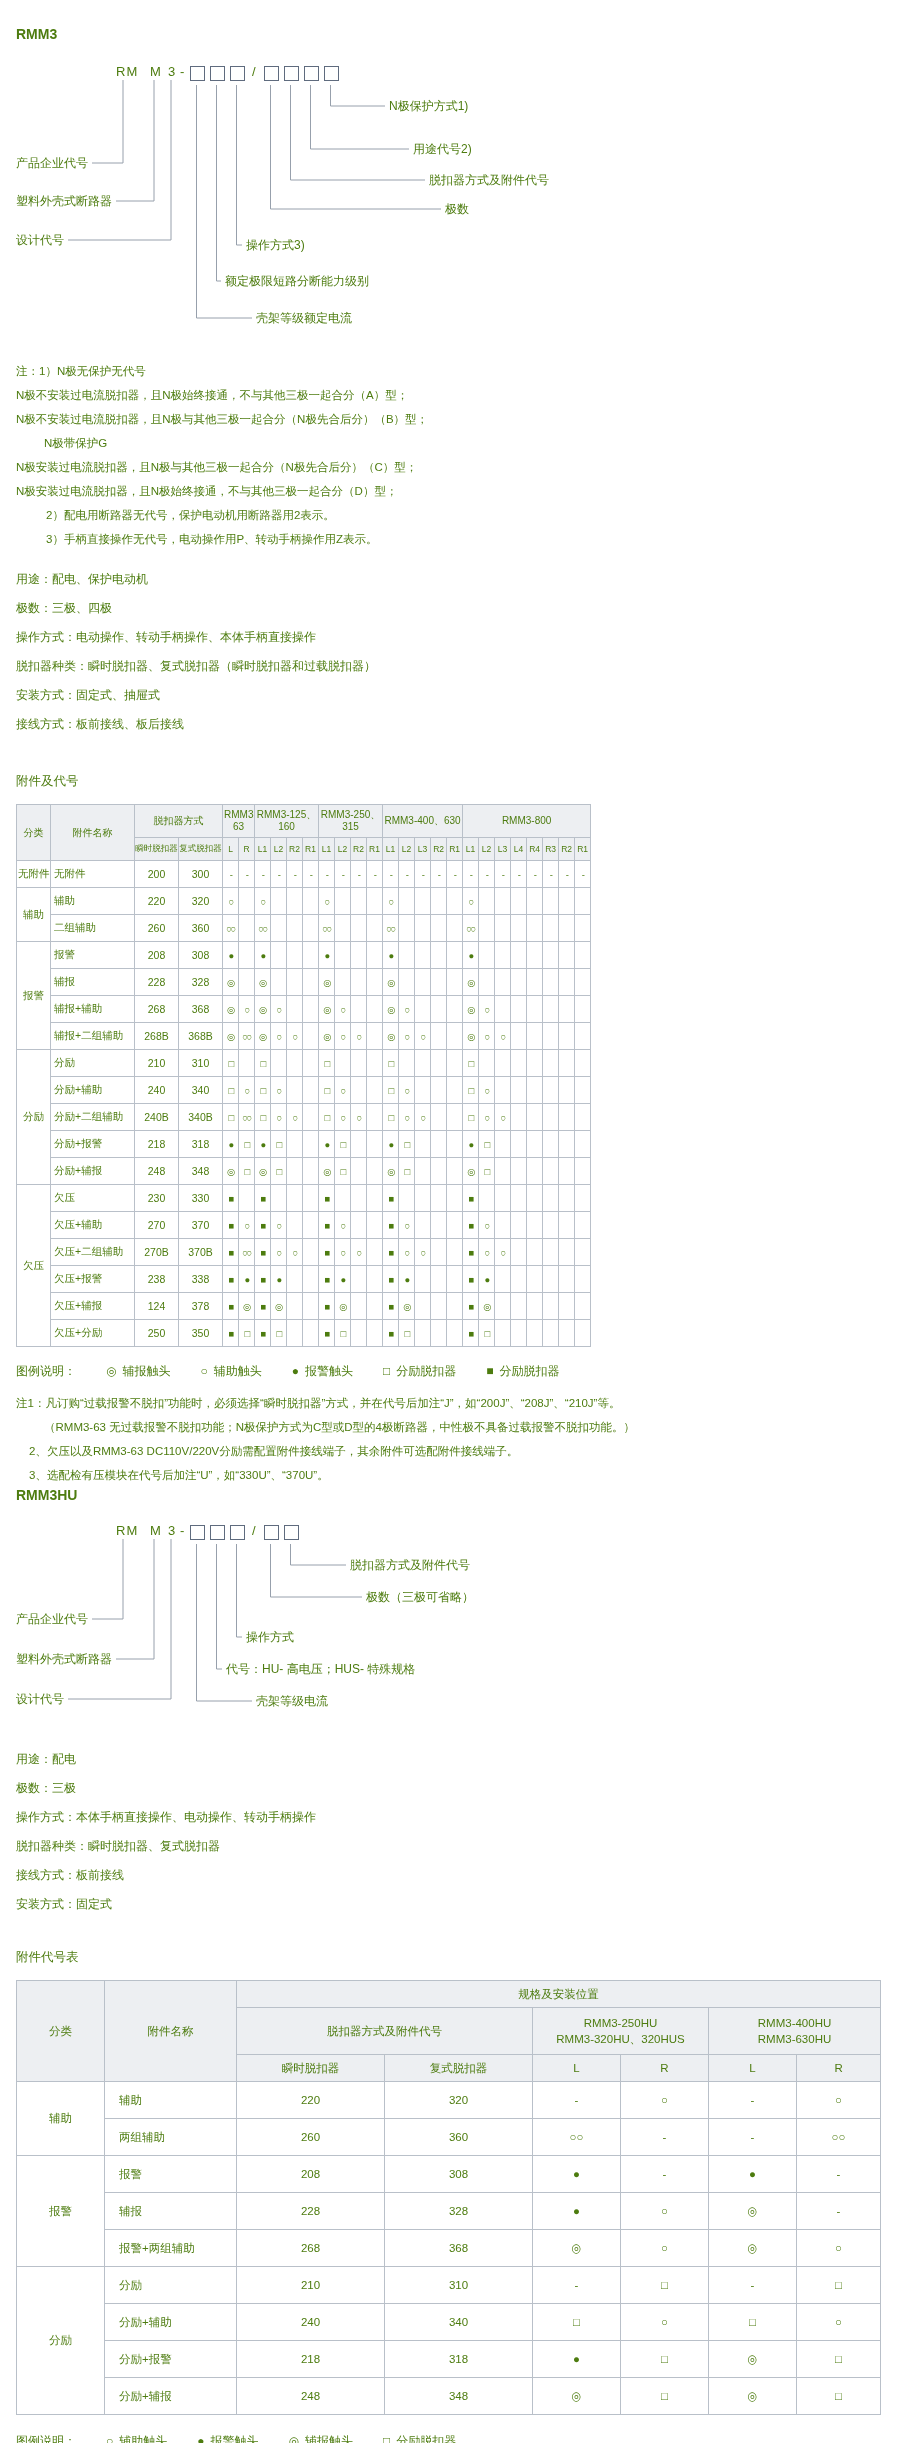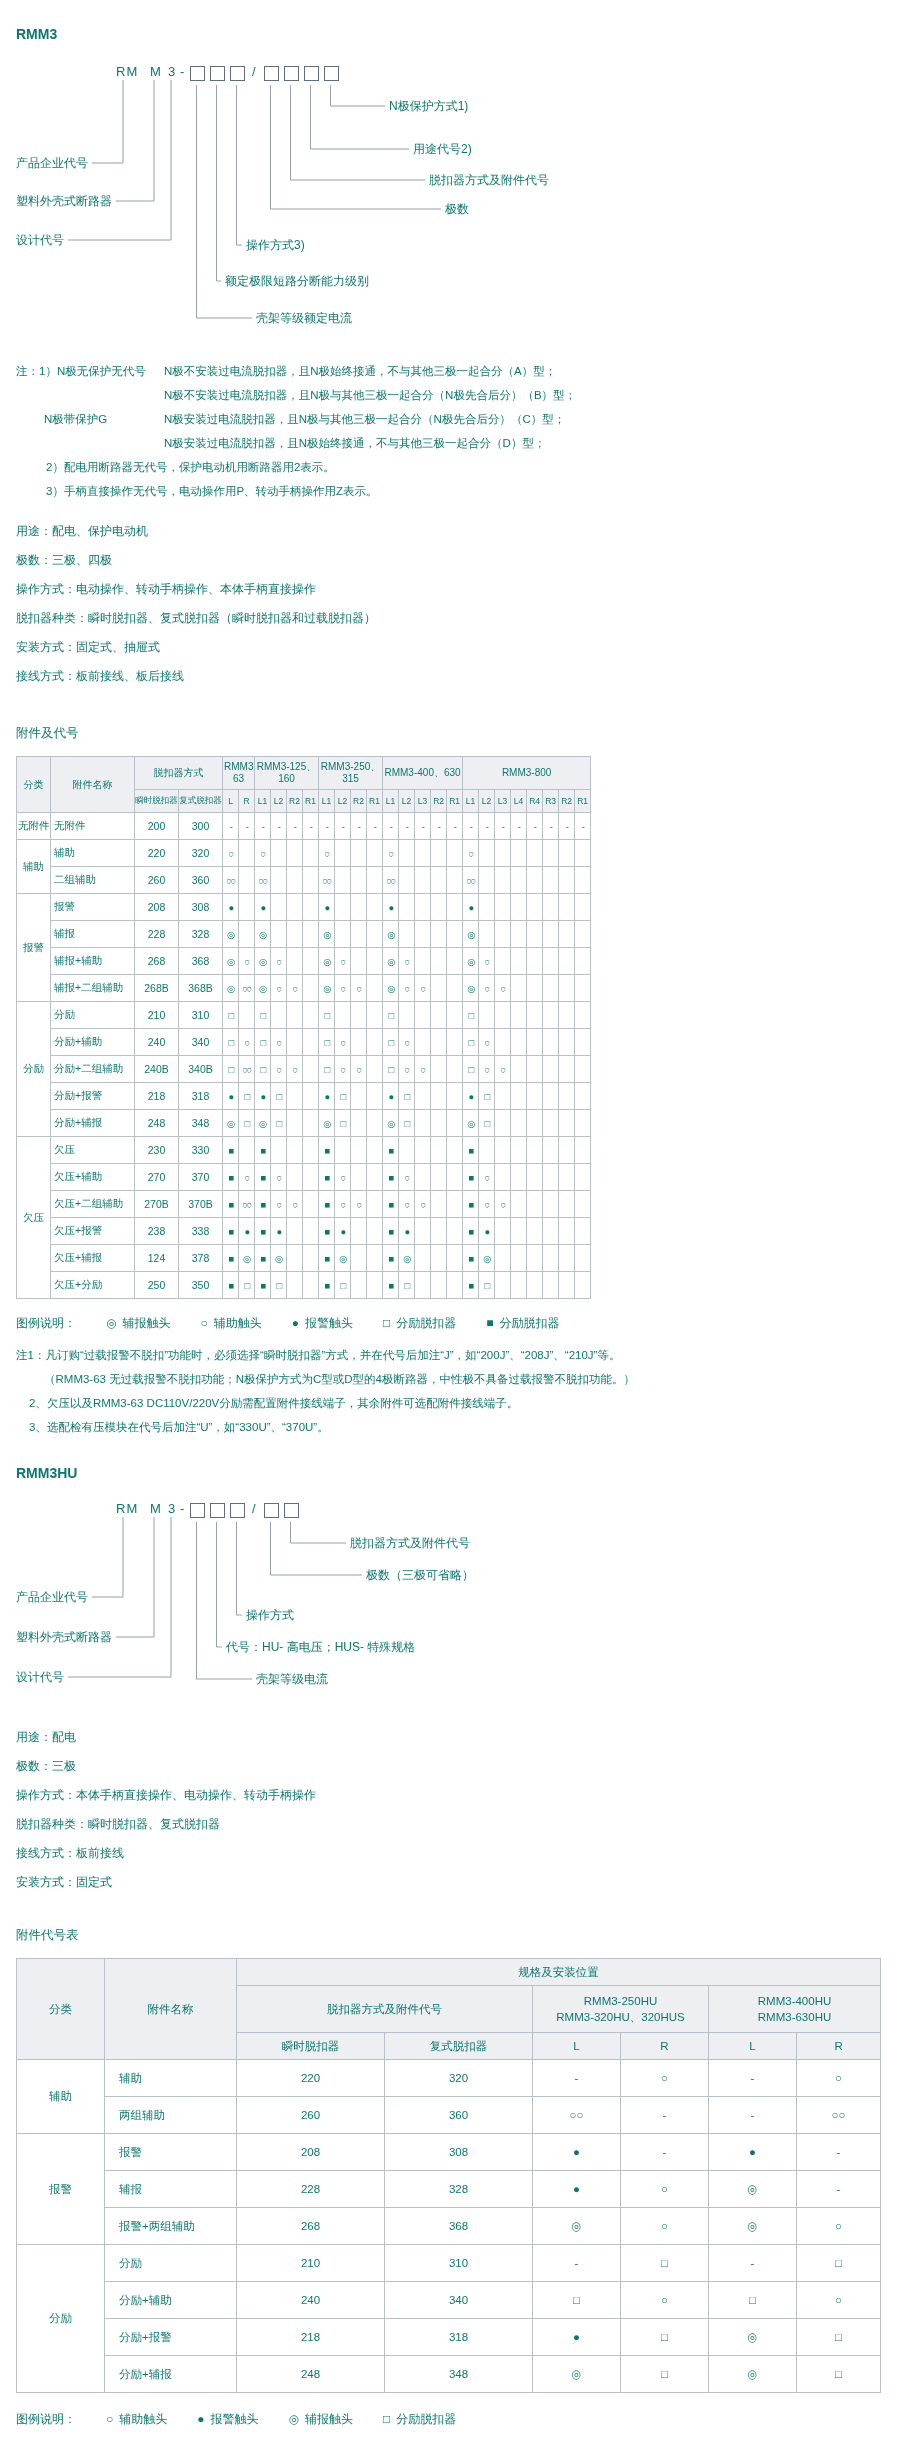--- a/index.html
+++ b/index.html
@@ -1,32 +1,32 @@
 <!DOCTYPE html>
 <html><head>
 <meta charset="utf-8">
 <style>
   html,body{margin:0;padding:0;background:#fff;}
   .page{position:relative;width:900px;height:2443px;overflow:hidden;background:#fff;
-        font-family:"Liberation Sans","DejaVu Sans",sans-serif;color:#0f766e;
+        font-family:"Liberation Sans","DejaVu Sans",sans-serif;color:#4d7c0f;
         padding:26px 16px 0 16px;box-sizing:border-box;}
   .sec-title{font-size:14px;font-weight:bold;line-height:16px;}
   .sub-title{font-size:12.5px;line-height:17px;}
   
   .diagram{position:relative;}
   .d1{height:285px;margin-top:16px;}
   .d2{height:210px;margin-top:14px;}
   .diagram svg{position:absolute;left:0;top:0;}
   .diagram svg path{stroke:#97a0ac;fill:none;stroke-width:1;}
   .mtxt{position:absolute;top:6px;font-size:13px;line-height:15px;letter-spacing:1px;}
   .mbox{position:absolute;top:8px;width:13px;height:13px;border:1px solid #5f6b7e;background:#fff;}
   .dlabel{position:absolute;font-size:12px;line-height:14px;white-space:nowrap;transform:translateY(-50%);}
   
   .notes1{margin-top:16px;}
-  .note-row{display:flex;font-size:11.5px;line-height:24px;}
+  .note-row{display:flex;font-size:11.5px;line-height:24px;flex-direction:column;}
   .note-row .term{width:148px;flex:none;box-sizing:border-box;}
   .note-row.r3 .term{padding-left:28px;}
   .note-line{font-size:11.5px;line-height:24px;margin-left:30px;}
   .attrs1{margin-top:14px;}
   .attrs2{margin-top:18px;}
   .attr-line{font-size:12px;line-height:29px;}
   .note2-block{margin-top:12px;}
   .note2{font-size:11.5px;line-height:24px;}
   .note2.ind1{margin-left:28px;}
   .note2.ind2{margin-left:13px;}
@@ -45,21 +45,21 @@
   .t2 thead tr:nth-child(1) th{height:26px;}
   .t2 thead tr:nth-child(2) th{height:46px;white-space:normal;line-height:16px;}
   .t2 thead tr:nth-child(3) th{height:26px;}
   .t2 td{height:36px;padding:0 4px;}
   .t2 td.name{text-align:left;padding-left:14px;}
   
   .legend{display:flex;align-items:center;font-size:12px;line-height:16px;}
   .legend .lg-item{margin-left:30px;}
   .legend .sym{margin-right:6px;}
   .mt16{margin-top:16px;} .mt18{margin-top:18px;}
-  .mt26{margin-top:26px;} .mt30{margin-top:30px;} .mt34{margin-top:34px;}
+  .mt26{} .mt30{margin-top:30px;} .mt34{margin-top:34px;}
 </style>
 </head>
 <body>
 
 <div class="page">
 
   <div class="sec-title">RMM3</div>
 
   <div class="diagram d1">
     <svg width="868" height="285" viewBox="0 0 868 285">

